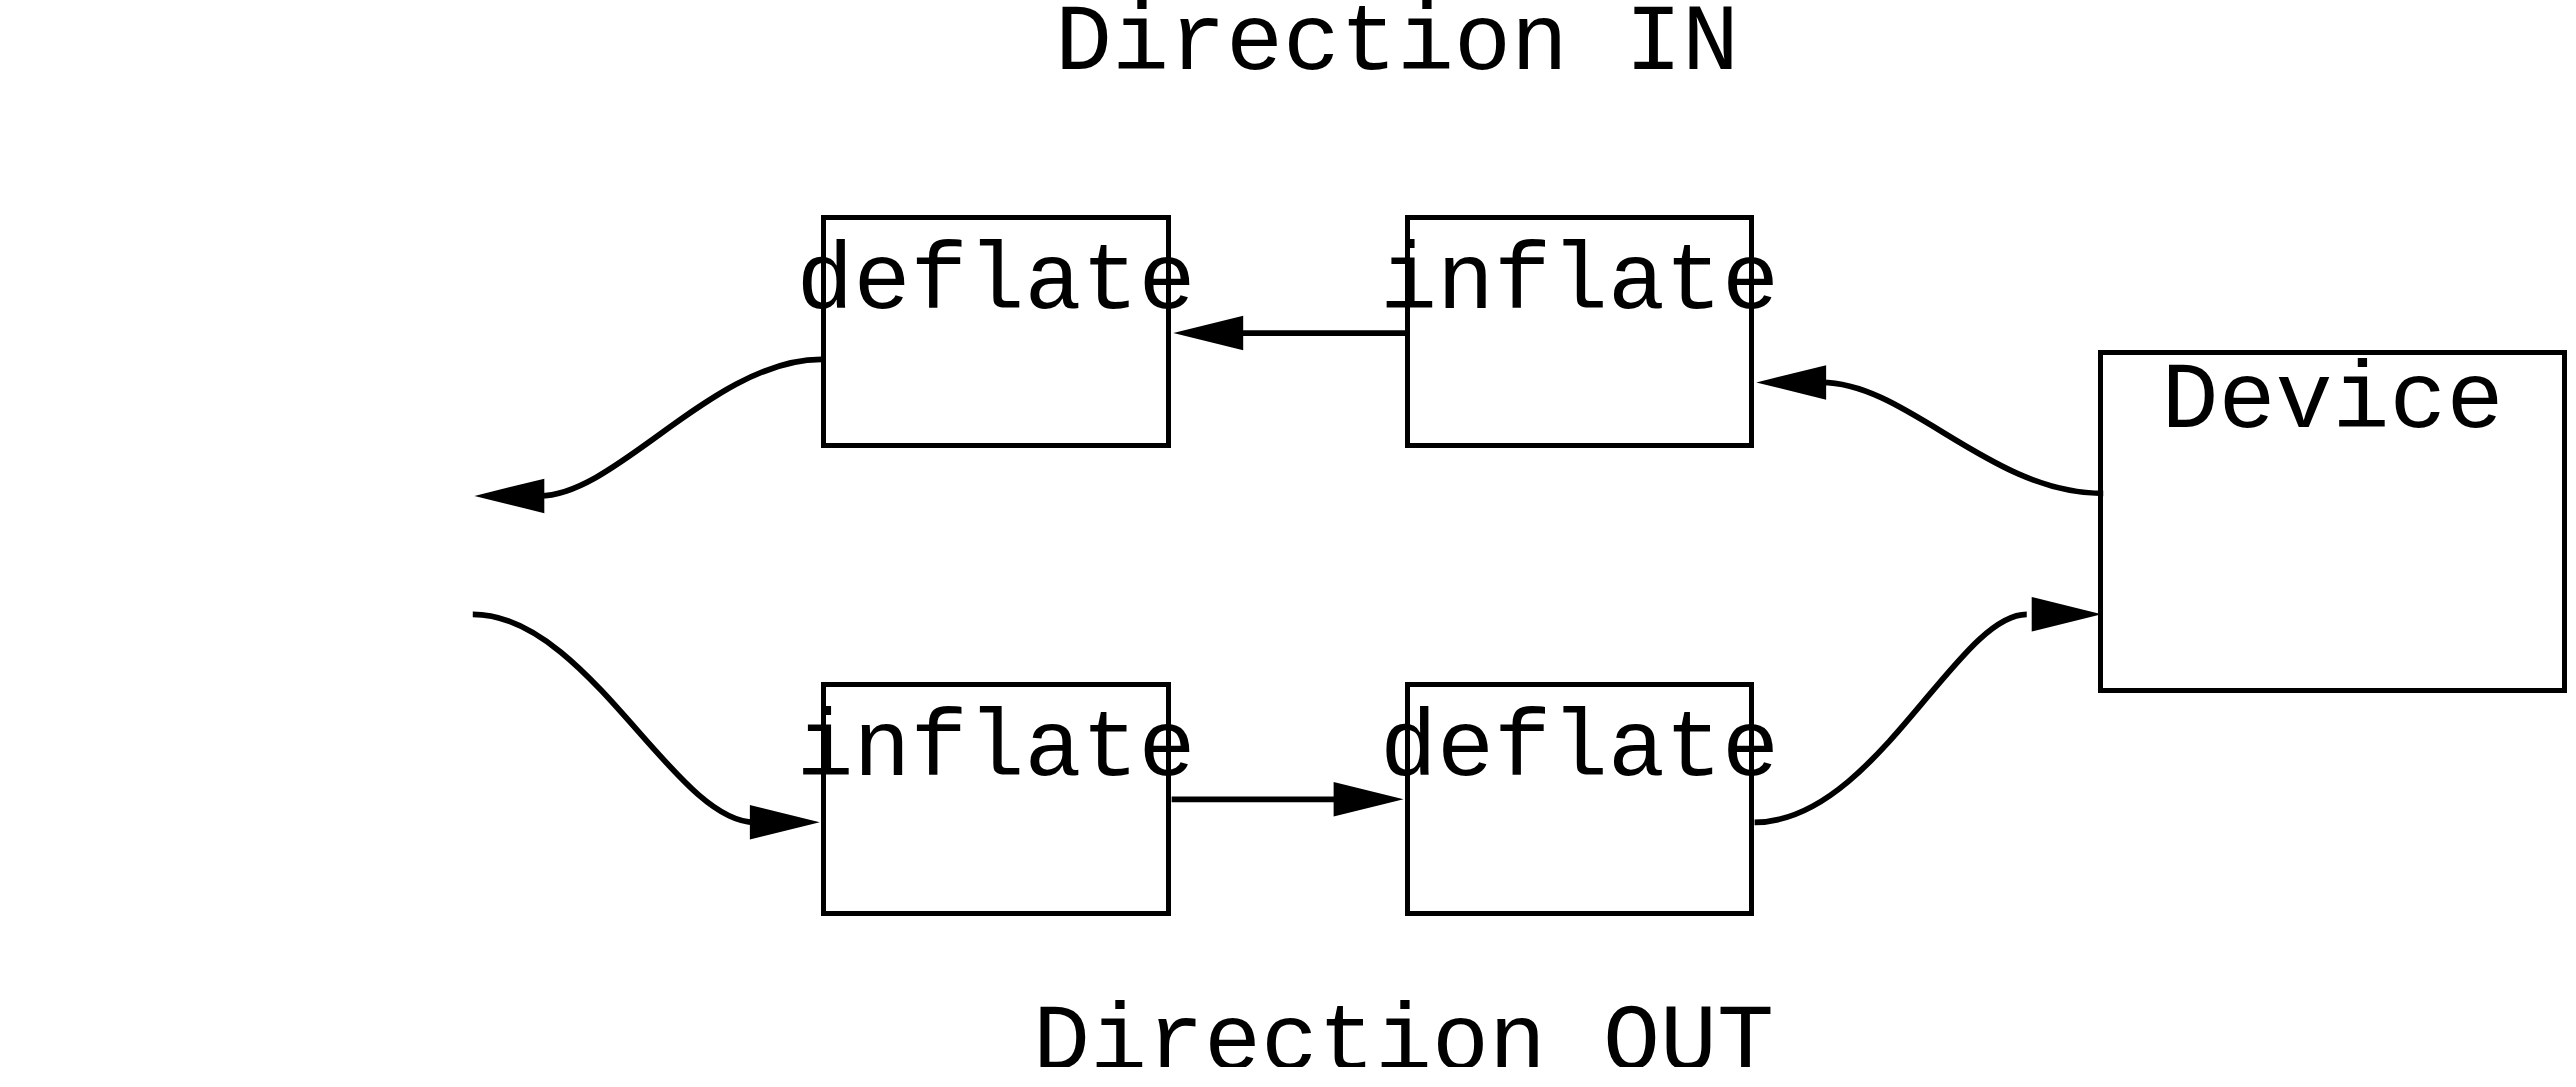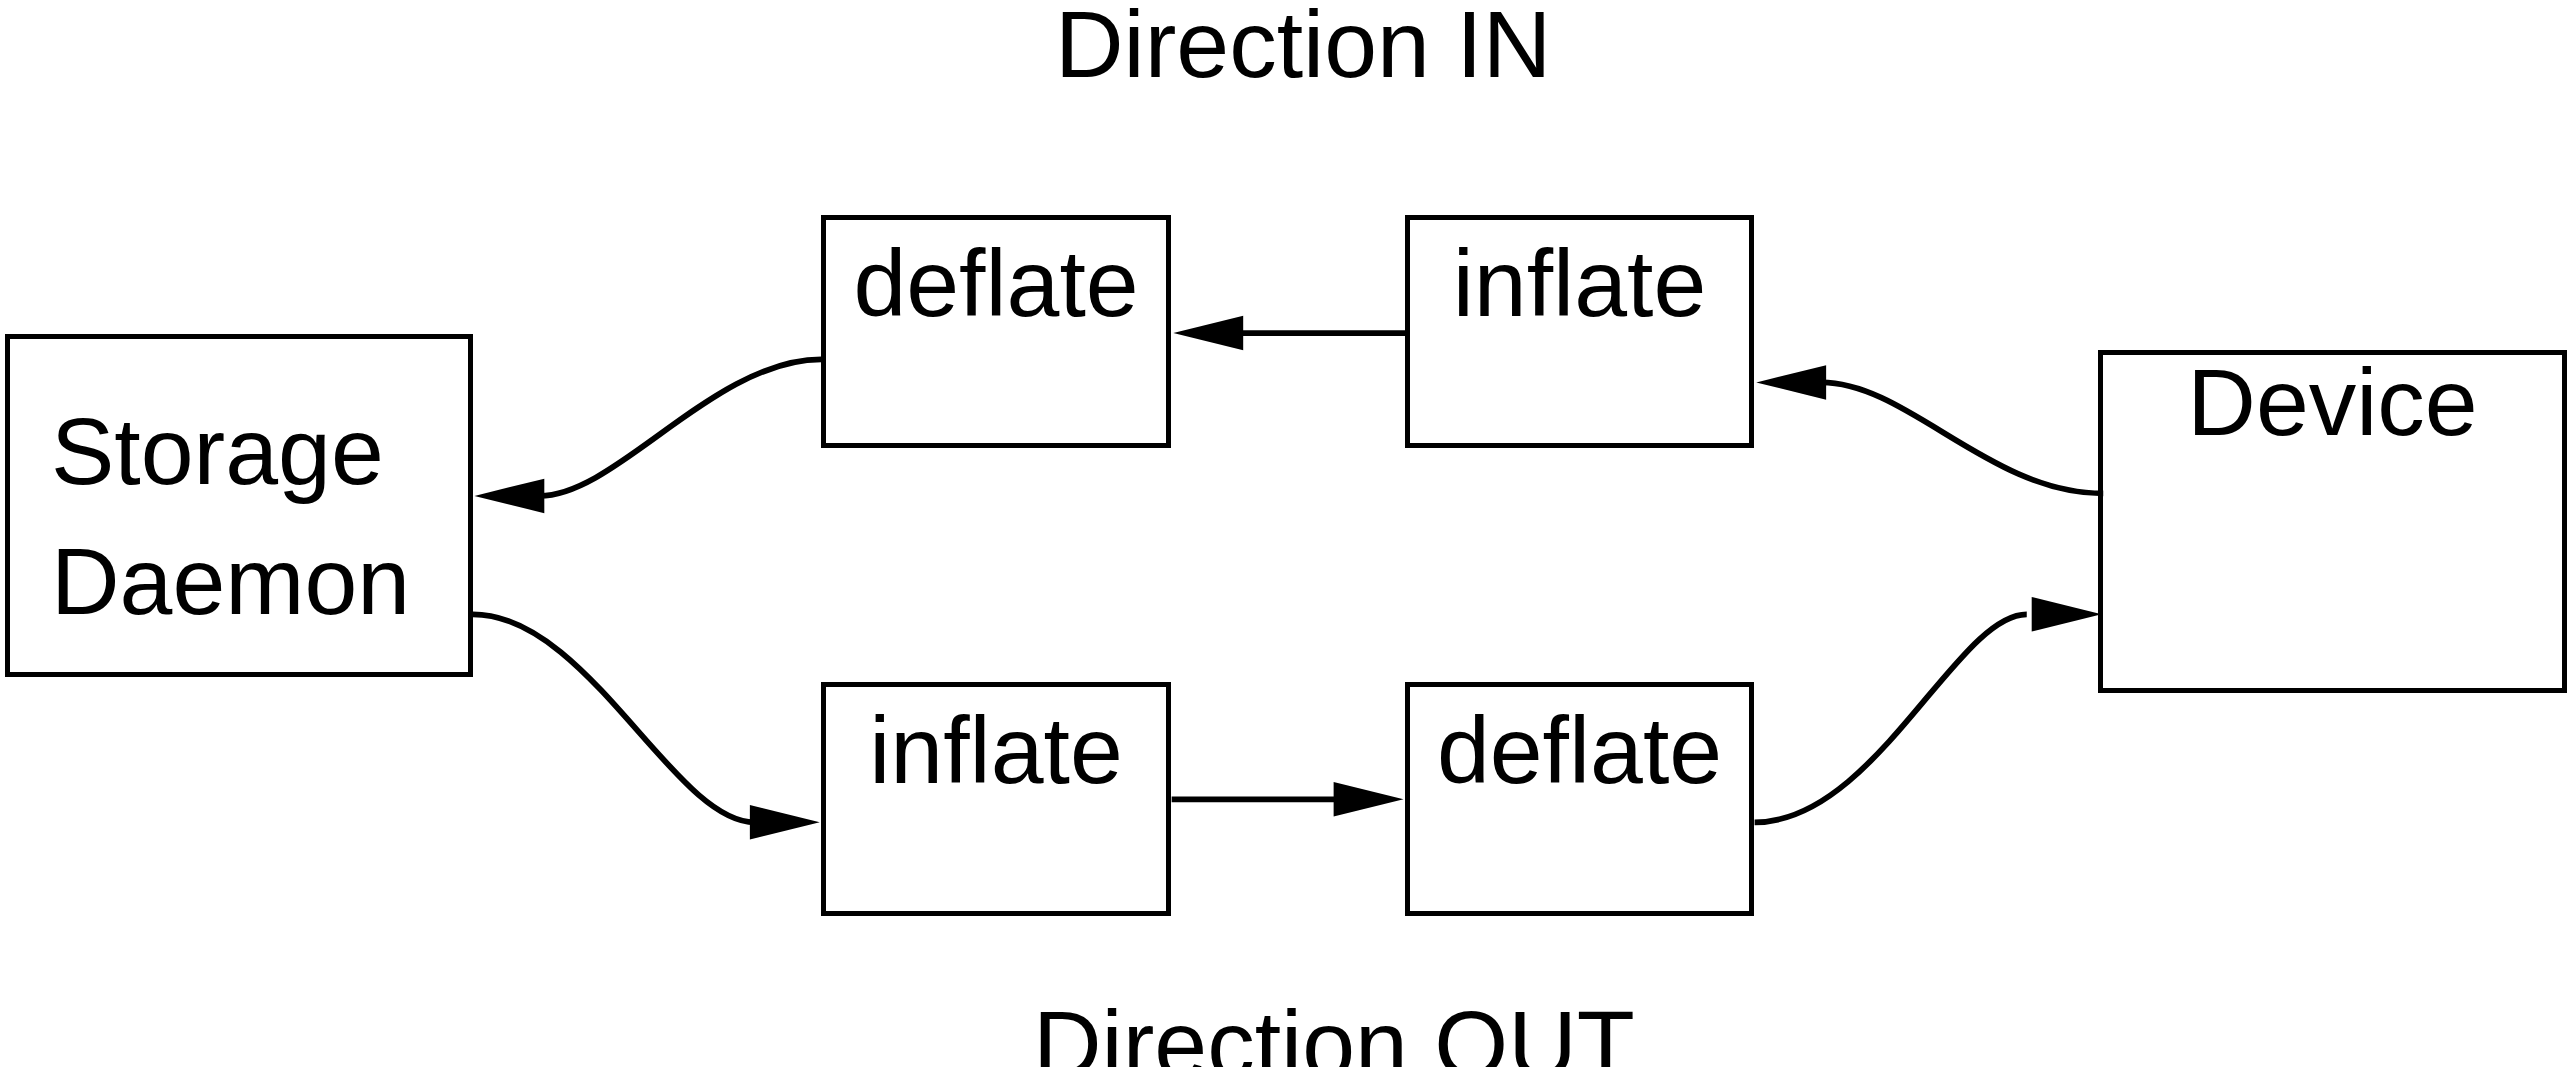--- a/index.html
+++ b/index.html
@@ -5,21 +5,21 @@
   html, body {
     margin: 0;
     padding: 0;
     background: #ffffff;
   }
   #canvas {
     position: relative;
     width: 2576px;
     height: 1067px;
     background: #ffffff;
-    font-family: Liberation Sans, sans-serif;
+    font-family: Liberation Mono, monospace;
     color: #000000;
     overflow: hidden;
   }
   .title {
     position: absolute;
     font-size: 95px;
     line-height: 1;
     white-space: nowrap;
     color: #000000;
   }
@@ -73,24 +73,20 @@
     stroke: none;
   }
 </style>
 </head>
 <body style="background: rgb(255, 255, 255);">
 
 <div id="canvas" style="color: rgb(0, 0, 0);">
 
   <div class="title" id="title-in">Direction IN</div>
 
-  <div class="node" id="node-storage-daemon">
-    <span>Storage</span>
-    <span>Daemon</span>
-  </div>
 
   <div class="node proc" id="node-deflate-top">
     <span>deflate</span>
   </div>
 
   <div class="node proc" id="node-inflate-top">
     <span>inflate</span>
   </div>
 
   <div class="node proc" id="node-inflate-bottom">

